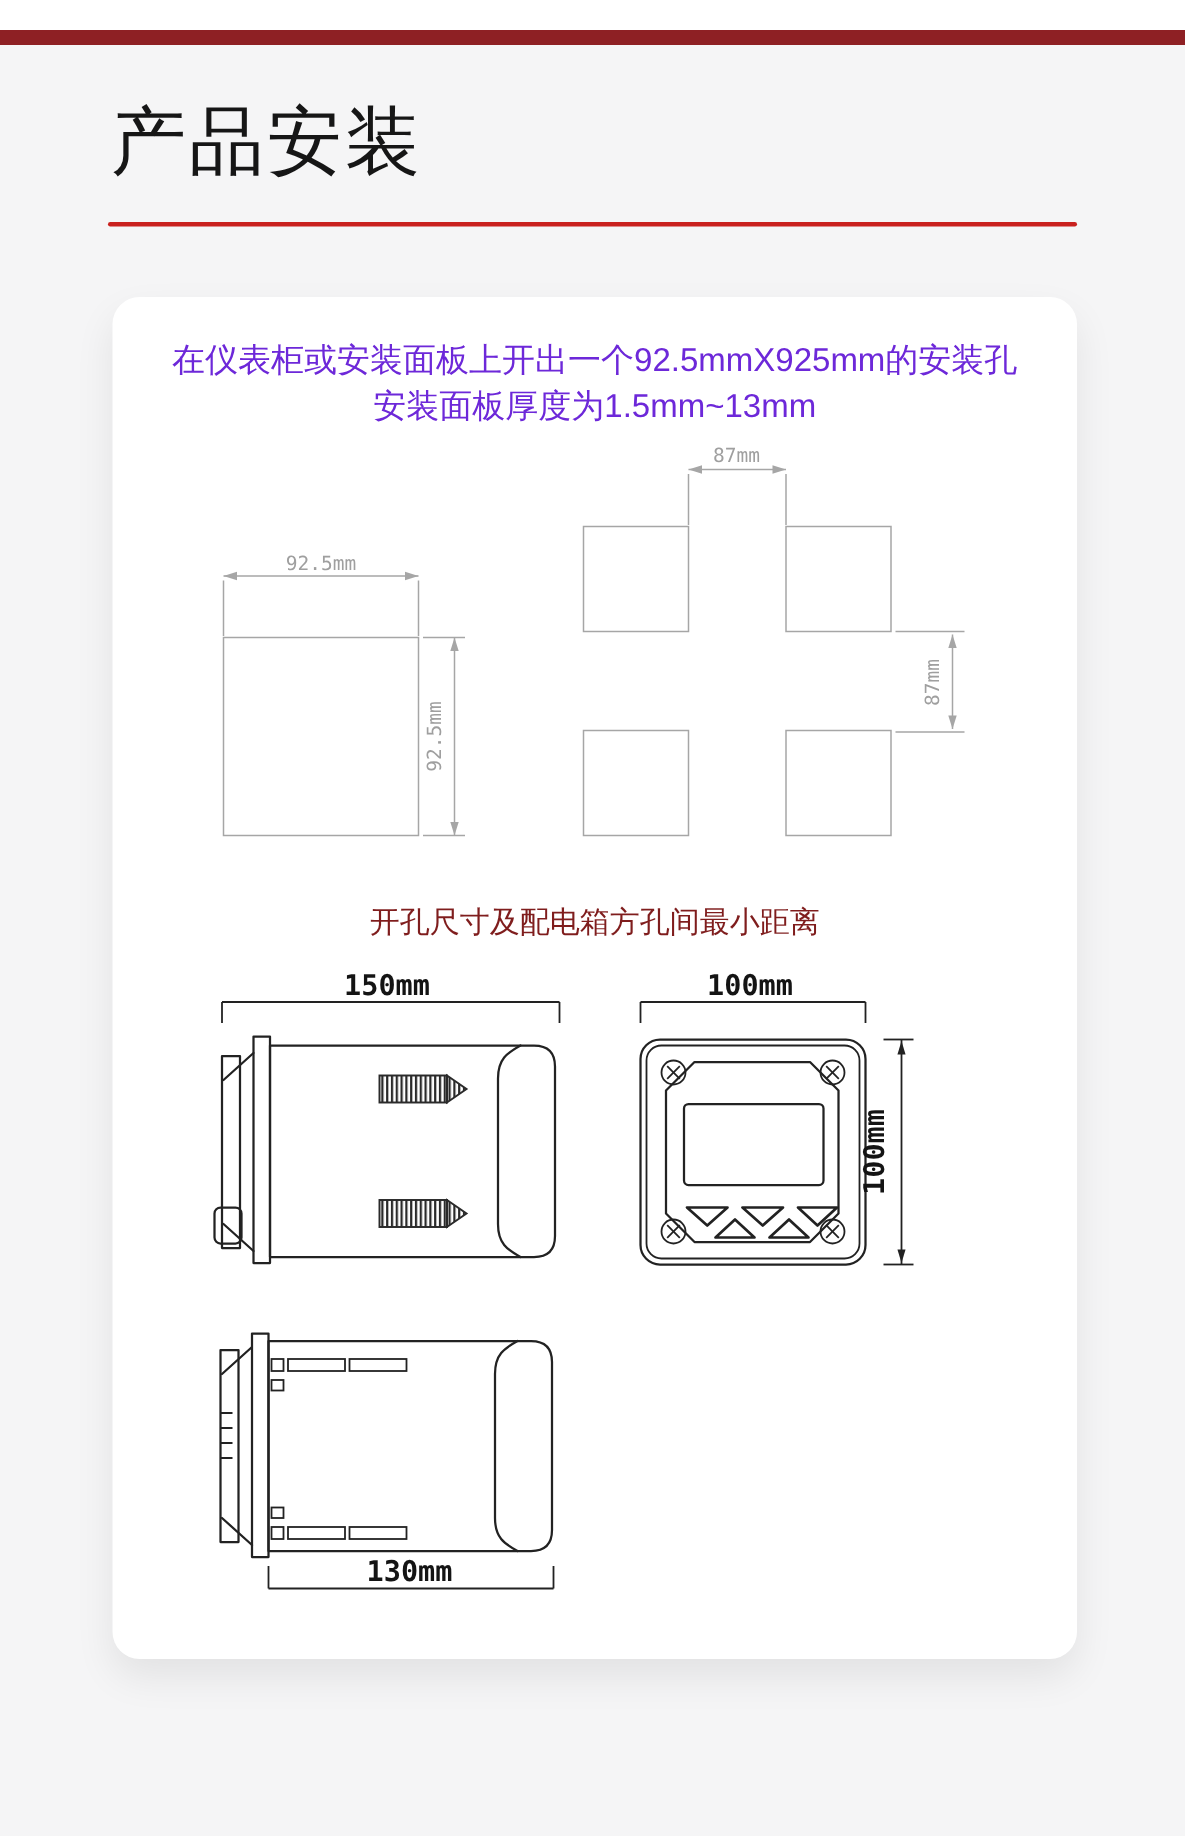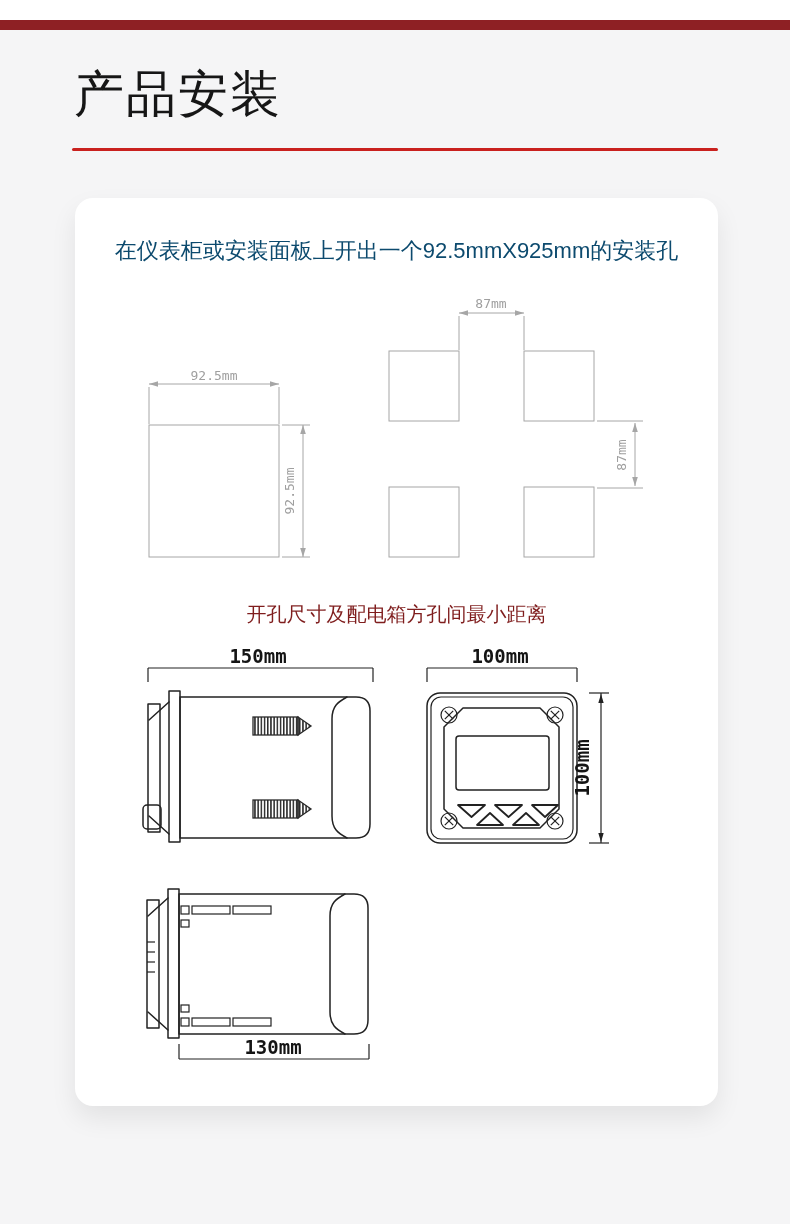--- a/index.html
+++ b/index.html
@@ -4,22 +4,22 @@
 <style>
   html,body{margin:0;padding:0;}
   body{font-family:"Liberation Sans","DejaVu Sans",sans-serif;}
   .page{position:relative;width:790px;height:1224px;background:#f5f5f6;overflow:hidden;}
   .top-bar{position:absolute;left:0;top:0;width:790px;height:10px;}
   .page-title{position:absolute;left:74px;top:44px;margin:0;font-size:50px;font-weight:500;
     color:#161616;letter-spacing:2px;line-height:60px;}
   .title-underline{position:absolute;left:72px;top:128px;width:646px;height:3px;border-radius:2px;}
   .card{position:absolute;left:75px;top:178px;width:643px;height:908px;background:#ffffff;
     border-radius:18px;box-shadow:0 12px 26px rgba(0,0,0,0.08);}
-  .intro{position:absolute;left:0;top:37px;width:100%;text-align:center;
-    font-size:22px;line-height:31px;color:#0c4a6e;}
+  .intro{position:absolute;left:0;top:26px;width:100%;text-align:center;
+    font-size:22px;line-height:31px;color:#6d28d9;}
   .caption{position:absolute;left:0;top:403px;width:100%;text-align:center;
     font-size:20px;font-weight:500;color:#7f1d1d;}
   .drawings{position:absolute;left:0;top:0;width:643px;height:908px;}
   .gray-stroke{stroke:#a6a6a6;stroke-width:1;fill:none;}
   .gray-fill{fill:#a6a6a6;stroke:none;}
   .gray-label{font-family:"DejaVu Sans Mono","Liberation Mono",monospace;font-size:13px;fill:#9f9f9f;}
   .dark-stroke{stroke:#222222;stroke-width:1.5;fill:none;stroke-linejoin:round;stroke-linecap:round;}
   .dark-thin{stroke:#222222;stroke-width:1.2;fill:none;}
   .dark-fill{fill:#222222;stroke:none;}
   .dark-label{font-family:"DejaVu Sans Mono","Liberation Mono",monospace;font-size:19px;
@@ -33,20 +33,21 @@
 
   <div class="top-bar" style="background: rgb(142, 32, 36);"></div>
 
   <h1 class="page-title">产品安装</h1>
   <div class="title-underline" style="background: rgb(201, 33, 30);"></div>
 
   <div class="card">
 
     <div class="intro">
       <div>在仪表柜或安装面板上开出一个92.5mmX925mm的安装孔</div>
+      <div>安装面板厚度为1.5mm~13mm</div>
     </div>
 
     <div class="caption">开孔尺寸及配电箱方孔间最小距离</div>
 
     <svg class="drawings" viewBox="0 0 643 908" xmlns="http://www.w3.org/2000/svg">
       <defs>
         <pattern id="hatch" patternUnits="userSpaceOnUse" width="3.2" height="18">
           <rect x="0" y="0" width="1.5" height="18" fill="#2a2a2a"></rect>
         </pattern>
       </defs>

